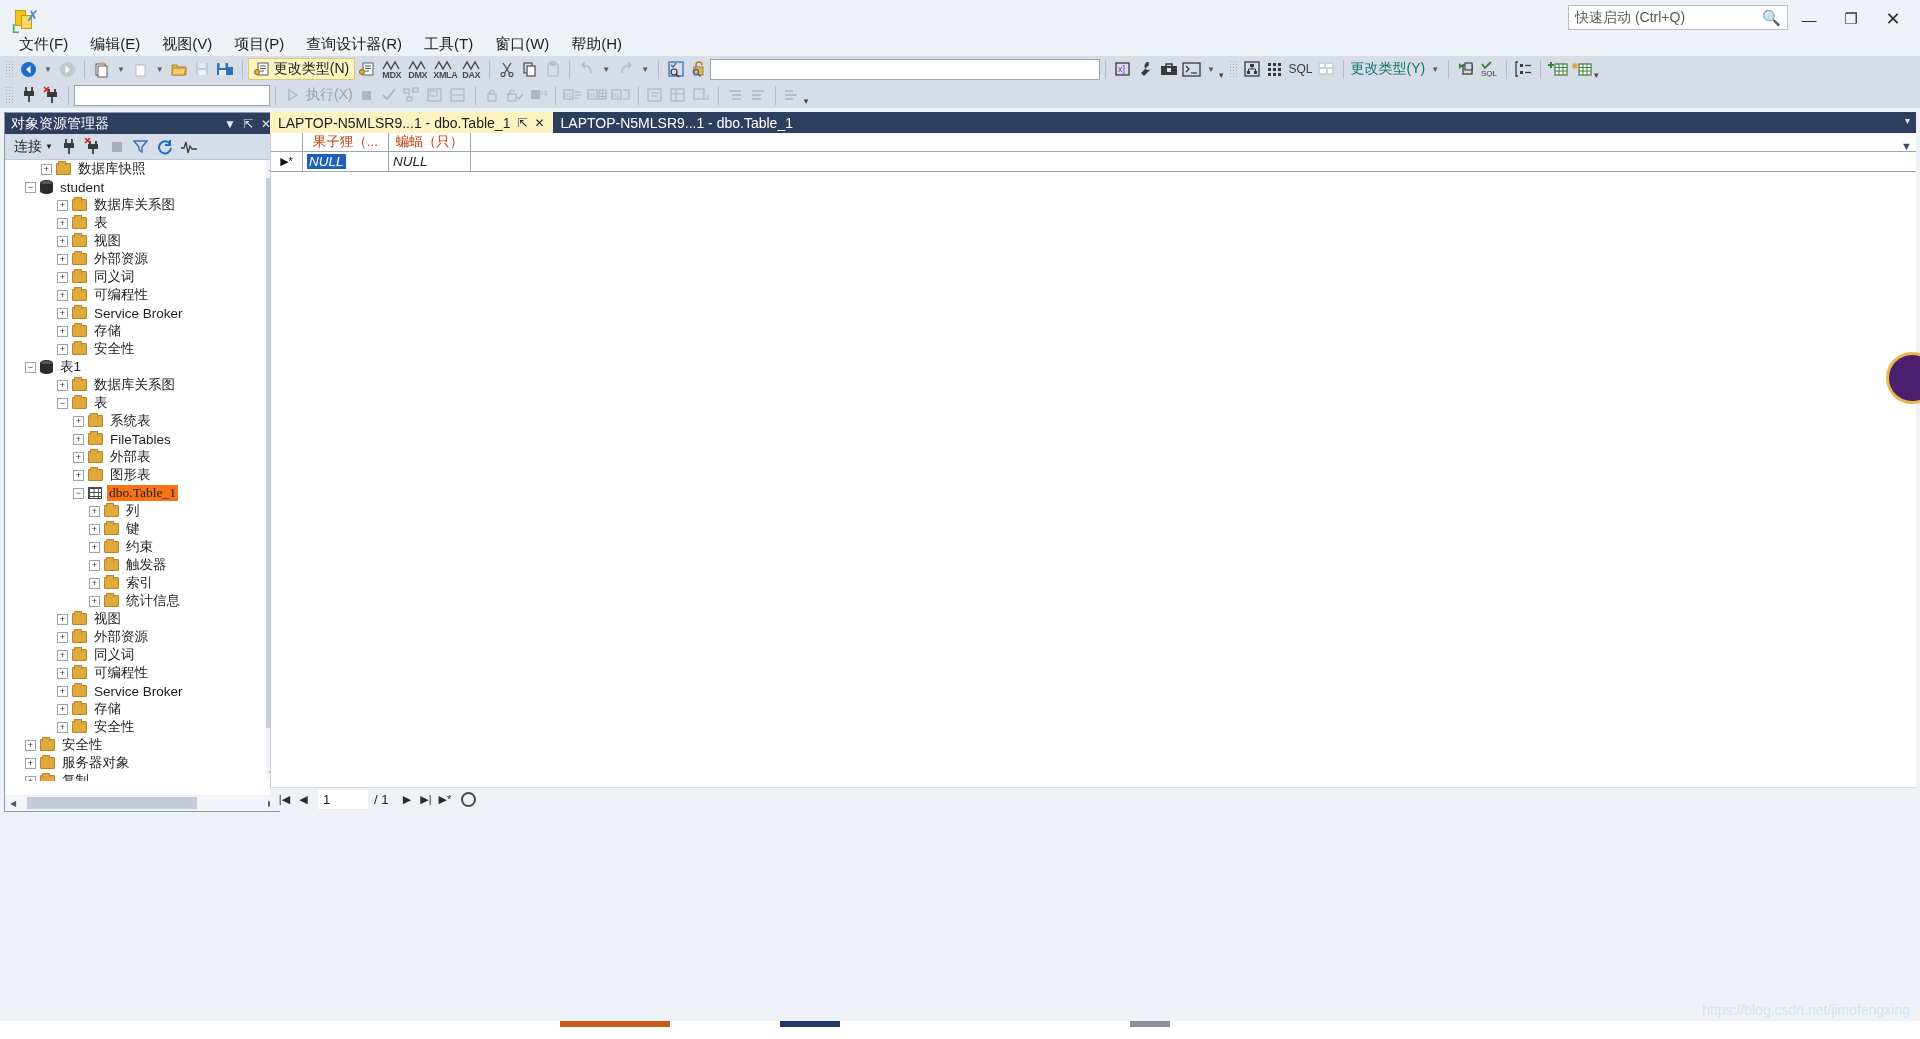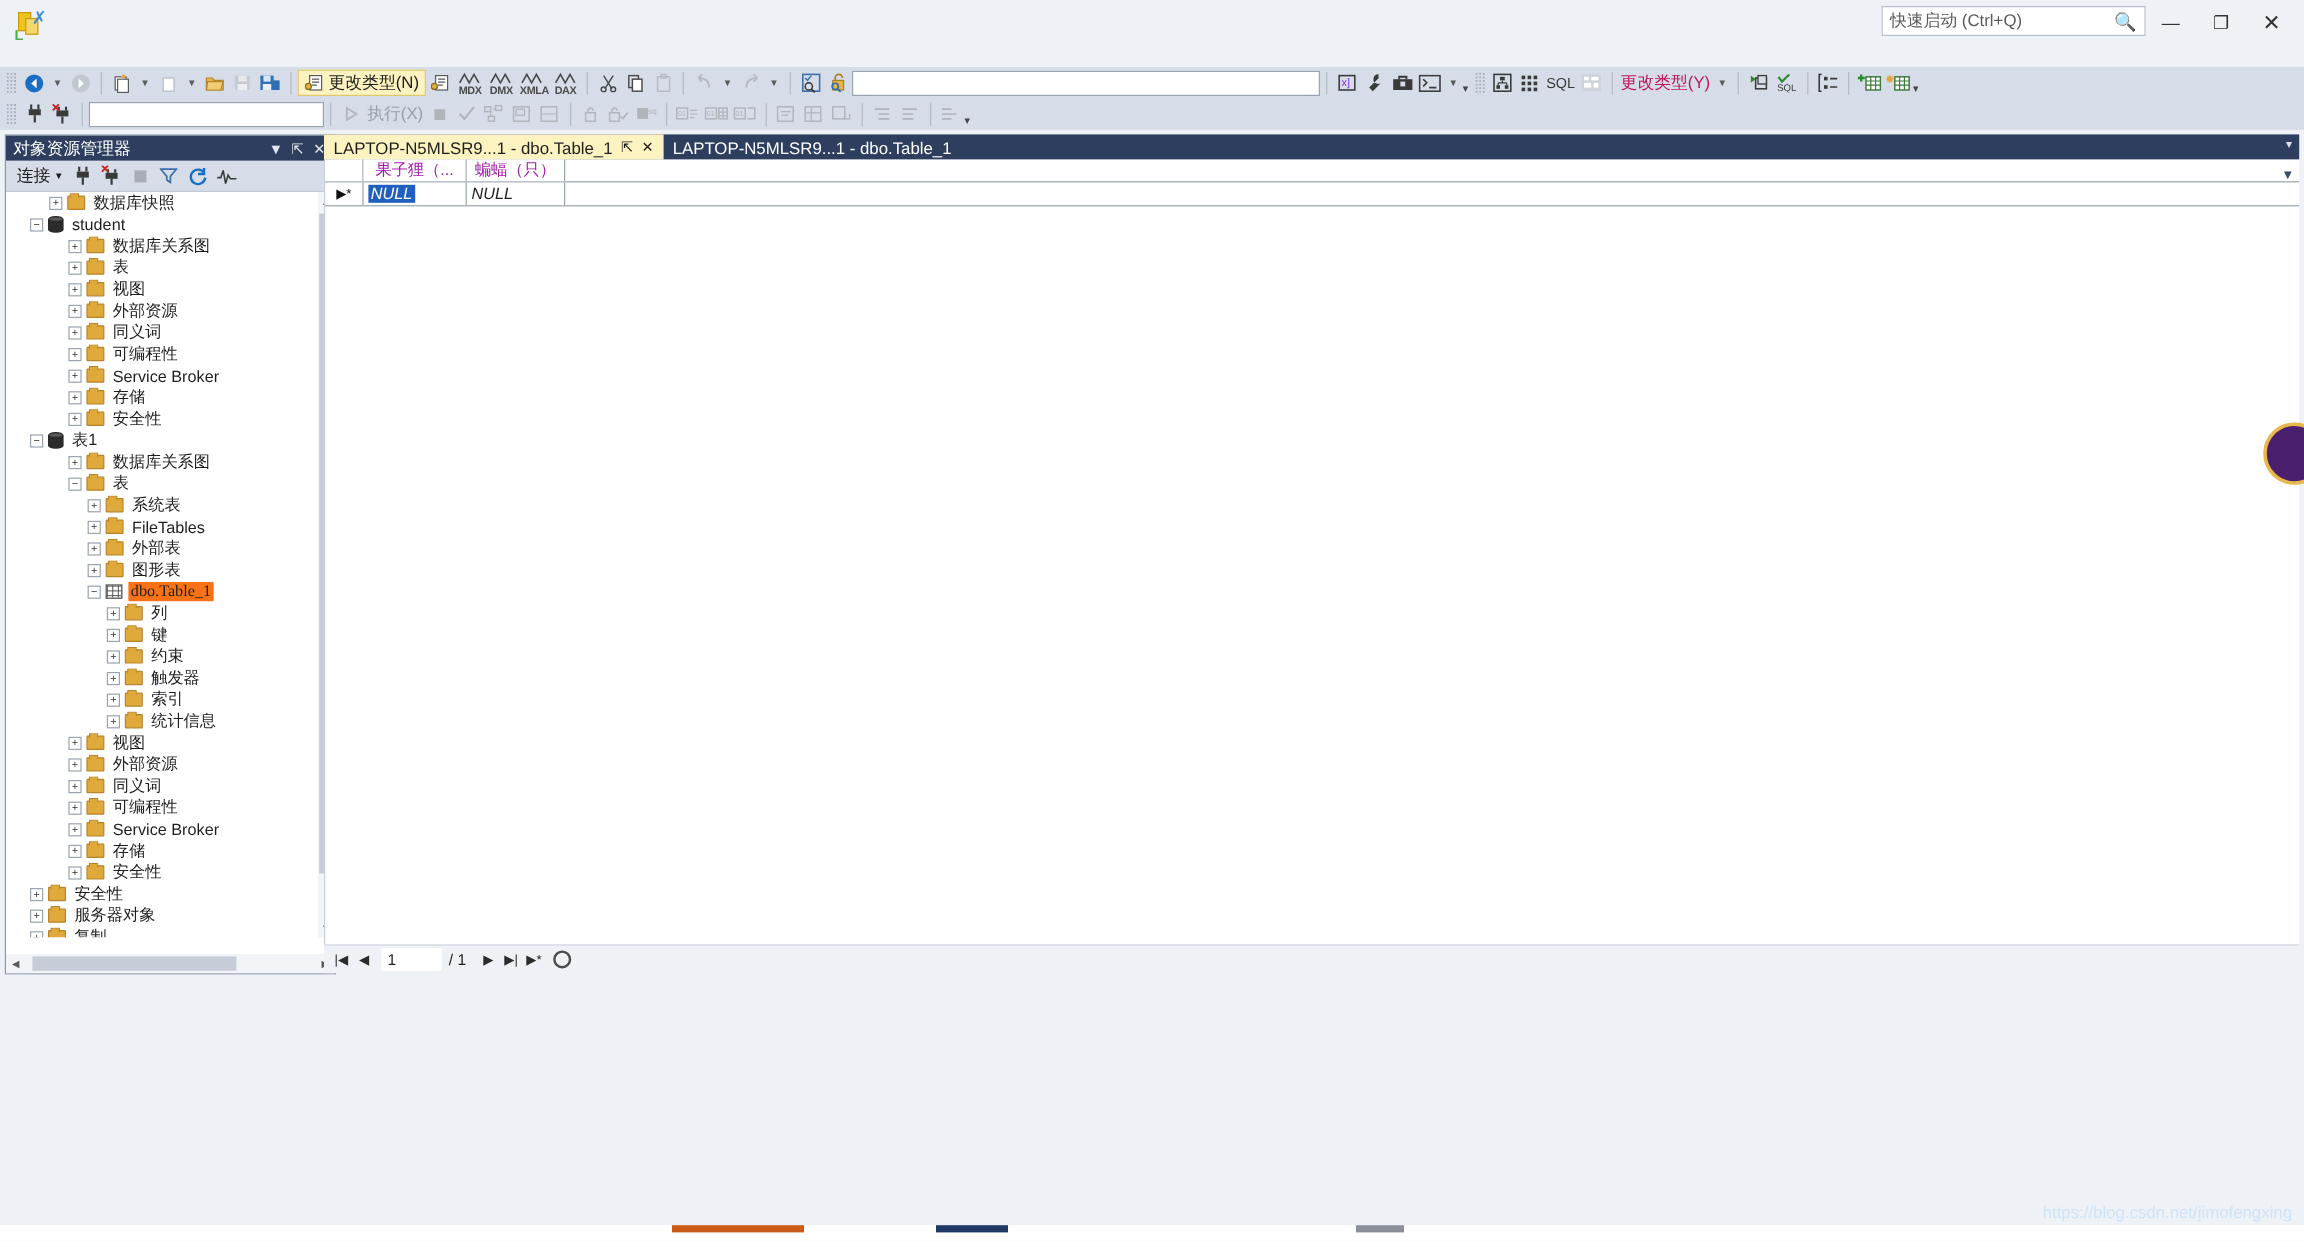--- a/index.html
+++ b/index.html
@@ -100,21 +100,21 @@
     display: flex; align-items: center; gap: 4px; height: 22px;
     background: #fdf3c0; border: 1px solid #e0c96a; padding: 0 5px;
     font-size: 14px; color: #1e1e1e; flex: none;
   }
   .tb-combo {
     width: 196px; height: 21px; background: #ffffff; border: 1px solid #9aa3b2;
     display: flex; align-items: center; justify-content: flex-end;
     font-size: 10px; color: #555; padding-right: 4px; flex: none;
   }
   .tb-combo.wide { width: 390px; }
-  .tb-label { font-size: 14px; color: #be185d; padding: 0 2px; flex: none; }
+  .tb-label { font-size: 14px; color: #0f766e; padding: 0 2px; flex: none; }
   .tb-label.dim { color: #9aa1ac; }
   .mdxlabel { font-size: 9px; font-weight: bold; letter-spacing: -0.3px; }
   .overflow-caret { font-size: 9px; color: #444; align-self: flex-end; padding-bottom: 2px; }
 
   
   .oe {
     position: absolute; left: 4px; top: 112px; width: 276px; height: 700px;
     background: #ffffff; border: 1px solid #8b97ab;
   }
   .oe-header {
@@ -214,21 +214,21 @@
   
   .grid-area {
     position: absolute; left: 270px; top: 133px; width: 1646px; height: 654px;
     background: #ffffff; border-left: 1px solid #c8cdd6;
   }
   .grid-header {
     display: flex; height: 19px; border-bottom: 1px solid #9aa3b0;
   }
   .gh-cell {
     border-right: 1px solid #9aa3b0; background: #ffffff;
-    font-size: 13.5px; color: #a21caf;
+    font-size: 13.5px; color: #c2410c;
     display: flex; align-items: center; justify-content: center;
   }
   .gh-cell.rowsel { width: 32px; }
   .gh-cell.c1 { width: 86px; }
   .gh-cell.c2 { width: 82px; }
   .grid-row { display: flex; height: 20px; border-bottom: 1px solid #9aa3b0; }
   .gr-cell {
     border-right: 1px solid #9aa3b0; font-size: 13.5px;
     display: flex; align-items: center; padding: 0 4px;
     font-style: italic; color: #1e1e1e;
@@ -311,20 +311,30 @@
     <div class="ql-text">快速启动 (Ctrl+Q)</div>
     <div class="ql-icon">🔍</div>
   </div>
 
   <div class="win-btns">
     <div class="win-btn">—</div>
     <div class="win-btn">❐</div>
     <div class="win-btn close">✕</div>
   </div>
 
+  <div class="menubar">
+    <div class="menu-item">文件(F)</div>
+    <div class="menu-item">编辑(E)</div>
+    <div class="menu-item">视图(V)</div>
+    <div class="menu-item">项目(P)</div>
+    <div class="menu-item">查询设计器(R)</div>
+    <div class="menu-item">工具(T)</div>
+    <div class="menu-item">窗口(W)</div>
+    <div class="menu-item">帮助(H)</div>
+  </div>
 
   <div class="tbar-bg"></div>
 
   <div class="toolbar-row r1">
     <div class="grip"></div>
     <div class="tb-btn">
       <svg width="17" height="17" viewBox="0 0 17 17">
           <circle cx="8.5" cy="8.5" r="7.5" fill="#1a6fc4"></circle>
           <path d="M10.5 4.5 L6 8.5 L10.5 12.5 Z" fill="#fff"></path>
         </svg>

